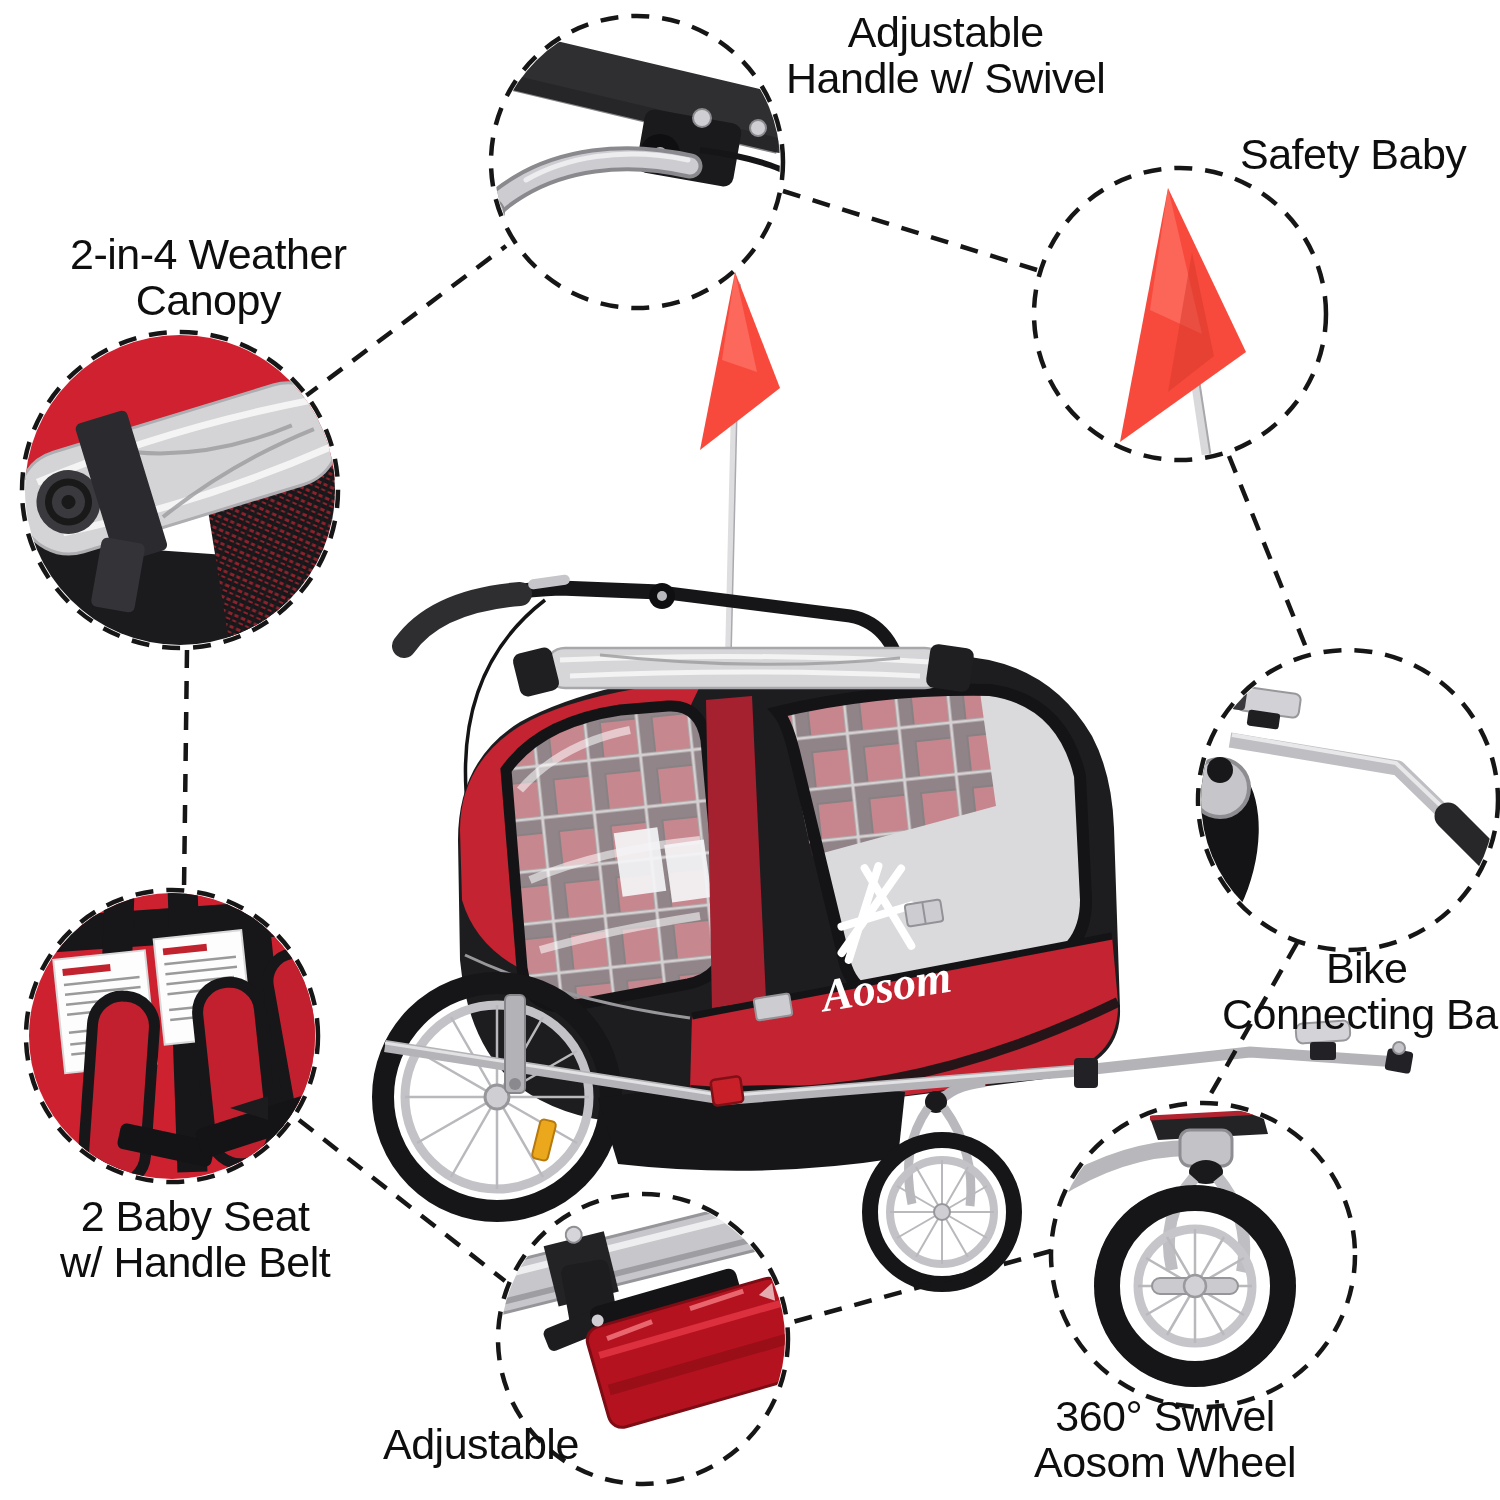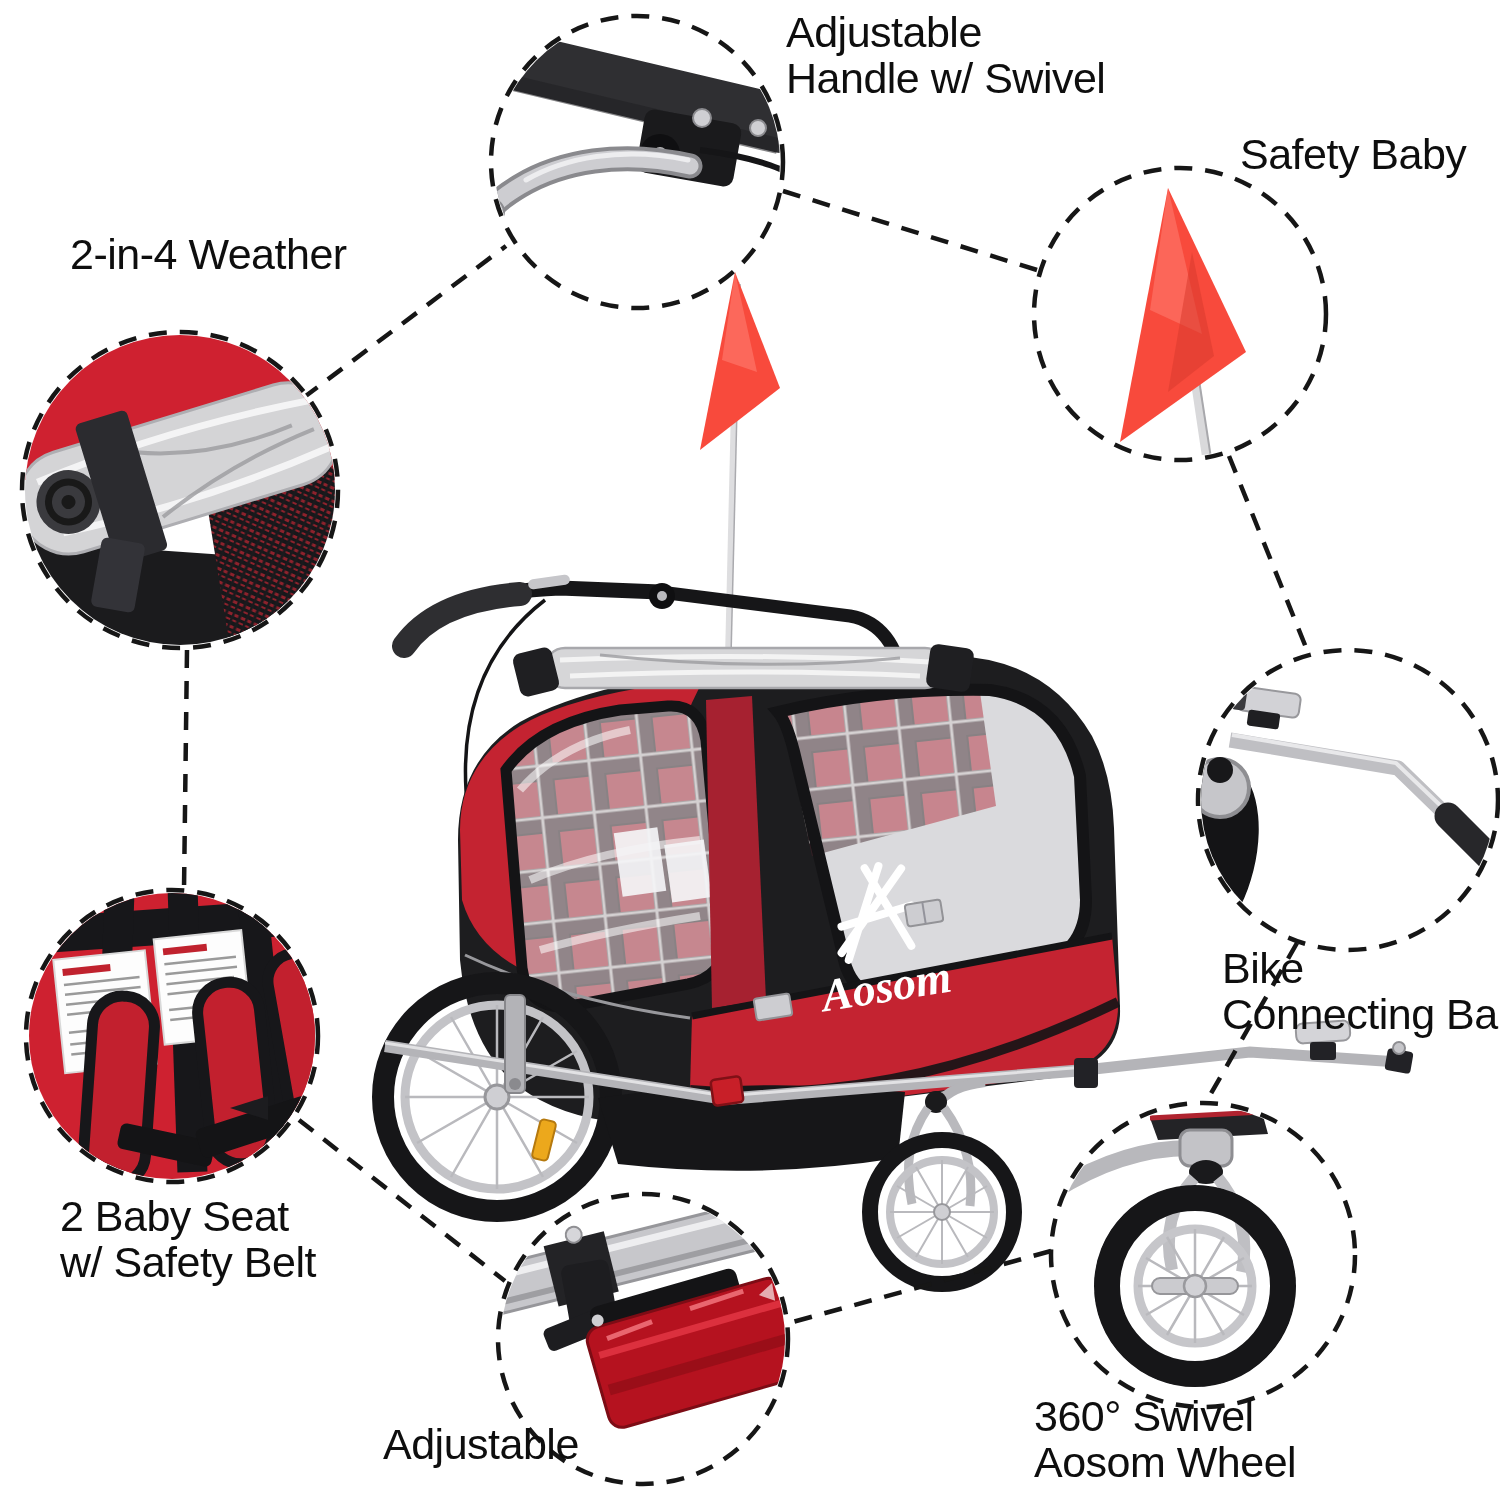--- a/index.html
+++ b/index.html
@@ -1,20 +1,20 @@
 <!DOCTYPE html>
 <html><head>
 <meta charset="utf-8">
 <style>
   html,body{margin:0;padding:0;background:#ffffff;}
   body{width:1500px;height:1500px;overflow:hidden;position:relative;}
   .stage{position:absolute;left:0;top:0;width:1500px;height:1500px;}
   .stage svg{position:absolute;left:0;top:0;}
   .label{position:absolute;font-family:"Liberation Sans",sans-serif;font-size:43px;
-         line-height:1.06;color:#0e0e0e;white-space:nowrap;letter-spacing:-0.5px;}
+         line-height:1.06;color:#0e0e0e;white-space:nowrap;letter-spacing:-0.5px;text-align:center;}
 </style>
 </head>
 <body>
 
 <div class="stage">
 <svg width="1500" height="1500" viewBox="0 0 1500 1500">
   <defs>
     <pattern id="plaid" width="52" height="52" patternUnits="userSpaceOnUse" patternTransform="rotate(-6)">
       <rect width="52" height="52" fill="#28191c"></rect>
       <rect x="2" y="2" width="34" height="34" fill="#b02433"></rect>
@@ -321,30 +321,31 @@
   <div>Adjustable</div>
   <div>Handle w/ Swivel</div>
 </div>
 
 <div class="label" style="left:1240px;top:132px">
   <div>Safety Baby</div>
 </div>
 
 <div class="label" style="left:70px;top:232px">
   <div>2-in-4 Weather</div>
+  <div>Canopy</div>
 </div>
 
 <div class="label" style="left:1222px;top:946px">
   <div>Bike</div>
   <div>Connecting Bar</div>
 </div>
 
 <div class="label" style="left:60px;top:1194px">
   <div>2 Baby Seat</div>
-  <div>w/ Safety Belt</div>
+  <div>w/ Handle Belt</div>
 </div>
 
 <div class="label" style="left:383px;top:1422px">
   <div>Adjustable</div>
 </div>
 
 <div class="label" style="left:1034px;top:1394px">
   <div>360° Swivel</div>
   <div>Aosom Wheel</div>
 </div>

